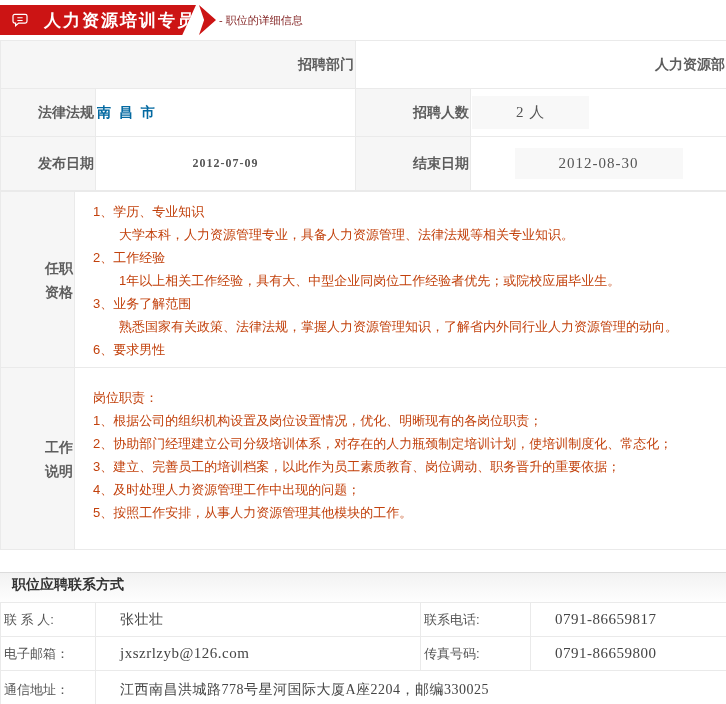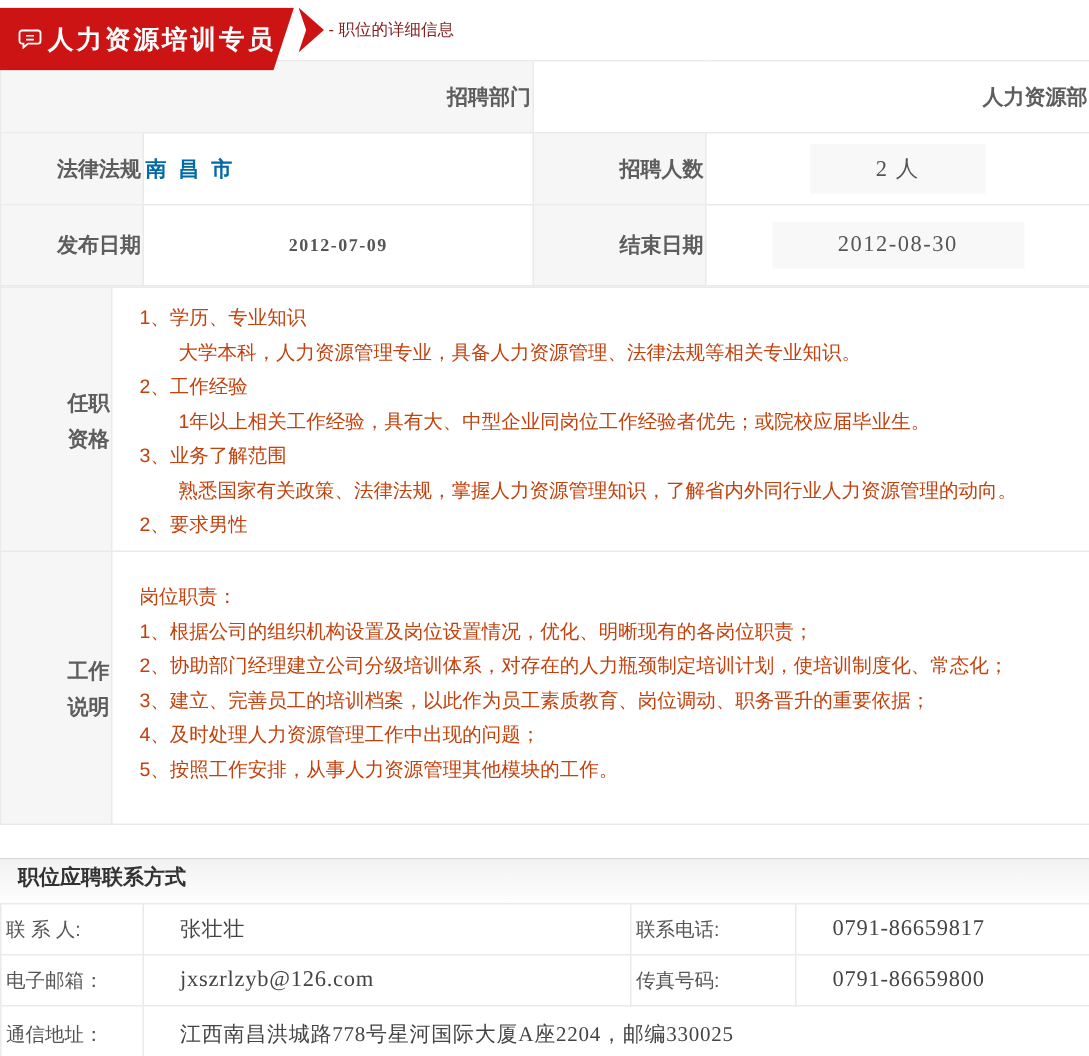--- a/index.html
+++ b/index.html
@@ -5,24 +5,24 @@
   html,body { margin:0; padding:0; background:#fff; }
   #page {
     width:726px; height:704px; overflow:hidden; background:#fff;
     font-family:"Liberation Sans","DejaVu Sans",sans-serif;
     position:relative;
   }
 
   
   .header { position:relative; height:40px; }
   .ribbon-body {
-    position:absolute; left:0; top:5px; width:196px; height:42px;
+    position:absolute; left:0; top:5px; width:196px; height:30px;
     background:#cc1414;
     clip-path:polygon(0 0, 100% 0, 93% 100%, 0 100%);
-    display:flex; align-items:center; gap:4px; padding-left:12px;
+    display:flex; align-items:center; gap:16px; padding-left:12px;
     box-sizing:border-box;
   }
   .ribbon-tip {
     position:absolute; left:199px; top:5px; width:17px; height:30px;
     background:#cc1414;
     clip-path:polygon(0 0, 100% 50%, 0 100%, 30% 50%);
   }
   .ribbon-title { color:#fff; font-size:17px; font-weight:bold; letter-spacing:2px; white-space:nowrap; }
   .ribbon-sub {
     position:absolute; left:219px; top:5px; height:30px; line-height:31px;
@@ -97,21 +97,21 @@
       </colgroup>
     <tbody>
         <tr style="height:48px">
       <td class="lab" colspan="2">招聘部门</td>
       <td class="lab" colspan="2" style="background:#fff;">人力资源部</td>
     </tr>
     <tr style="height:48px">
       <td class="lab">法律法规</td>
       <td class="val">南 昌 市</td>
       <td class="lab">招聘人数</td>
-      <td style="text-align:center;">
+      <td style="">
         <span class="val-box">2 人</span>
       </td>
     </tr>
     <tr style="height:54px">
       <td class="lab">发布日期</td>
       <td class="val-serif">2012-07-09</td>
       <td class="lab">结束日期</td>
       <td style="text-align:center;">
         <span class="val-box">2012-08-30</span>
       </td>
@@ -130,21 +130,21 @@
         <span>任职</span>
         <span>资格</span>
       </td>
       <td class="content-cell">
         <div class="line num">1、学历、专业知识</div>
         <div class="line sub">大学本科，人力资源管理专业，具备人力资源管理、法律法规等相关专业知识。</div>
         <div class="line num">2、工作经验</div>
         <div class="line sub">1年以上相关工作经验，具有大、中型企业同岗位工作经验者优先；或院校应届毕业生。</div>
         <div class="line num">3、业务了解范围</div>
         <div class="line sub">熟悉国家有关政策、法律法规，掌握人力资源管理知识，了解省内外同行业人力资源管理的动向。</div>
-        <div class="line num">2、要求男性</div>
+        <div class="line num">6、要求男性</div>
       </td>
     </tr>
     <tr style="height:182px">
       <td class="lab lab-stack">
         <span>工作</span>
         <span>说明</span>
       </td>
       <td class="content-cell desc">
         <div class="line">岗位职责：</div>
         <div class="line num">1、根据公司的组织机构设置及岗位设置情况，优化、明晰现有的各岗位职责；</div>

